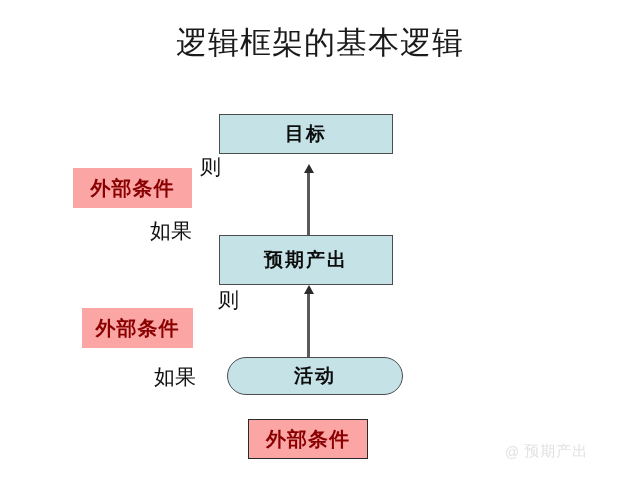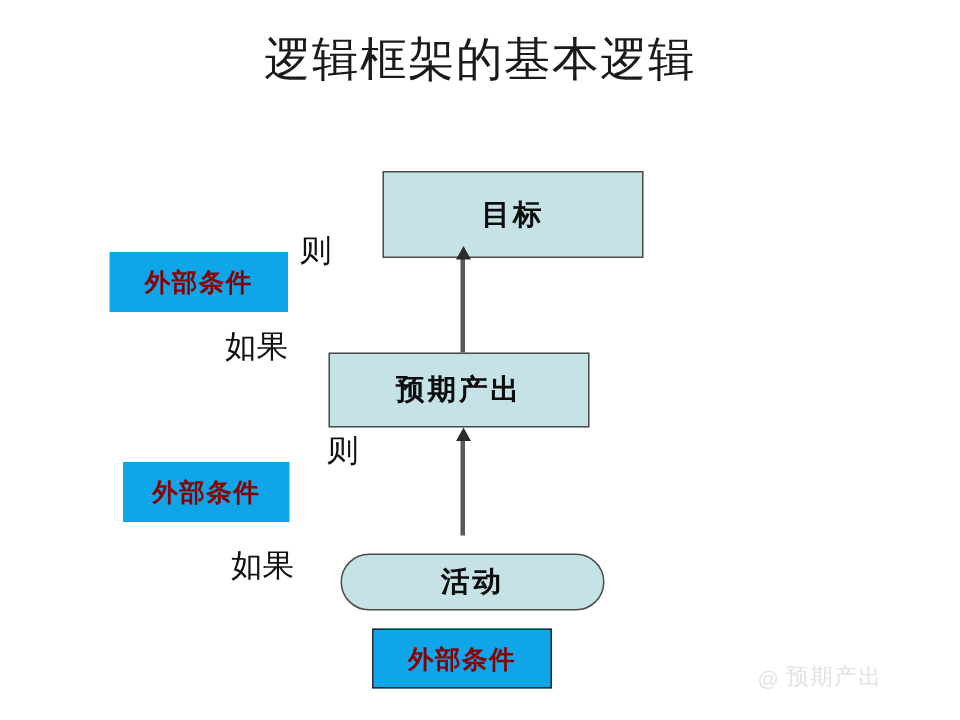--- a/index.html
+++ b/index.html
@@ -20,21 +20,21 @@
     background: #ffffff;
   }
 
   
   .title {
     position: absolute;
     left: 0;
     top: 24px;
     width: 640px;
     text-align: center;
-    font-family: Liberation Mono, monospace;
+    font-family: Liberation Sans, sans-serif;
     font-size: 31px;
     line-height: 38px;
     color: #1a1a1a;
     letter-spacing: 1px;
     white-space: nowrap;
   }
 
   
   .node {
     position: absolute;
@@ -49,35 +49,35 @@
   .node-blue {
     background: #c5e3e7;
     border: 1px solid #4c4c4c;
     color: #0d0d0d;
     font-size: 19px;
     font-weight: 700;
     letter-spacing: 2px;
   }
 
   .node-red {
-    background: #0ea5e9;
+    background: #fca5a5;
     color: #8a0000;
-    font-size: 17px;
+    font-size: 20px;
     font-weight: 700;
     letter-spacing: 1px;
     justify-content: center;
   }
   .node-red.bordered {
     border: 1px solid #2a2a2a;
   }
 
   
-  #box-goal      { left: 219px; top: 114px; width: 174px; height: 58px; margin-left: 36px; }
+  #box-goal      { left: 219px; top: 114px; width: 174px; height: 40px; }
   #box-output    { left: 219px; top: 235px; width: 174px; height: 50px; justify-content: center; }
-  #box-activity  { left: 227px; top: 369px; width: 176px; height: 38px; border-radius: 19px; }
+  #box-activity  { left: 227px; top: 357px; width: 176px; height: 38px; border-radius: 19px; }
 
   #box-ext-top    { left: 73px;  top: 168px; width: 119px; height: 40px; }
   #box-ext-mid    { left: 82px;  top: 308px; width: 111px; height: 40px; }
   #box-ext-bottom { left: 248px; top: 419px; width: 120px; height: 40px; }
 
   
   .arrow {
     position: absolute;
     width: 3px;
     background: #5a5a5a;

